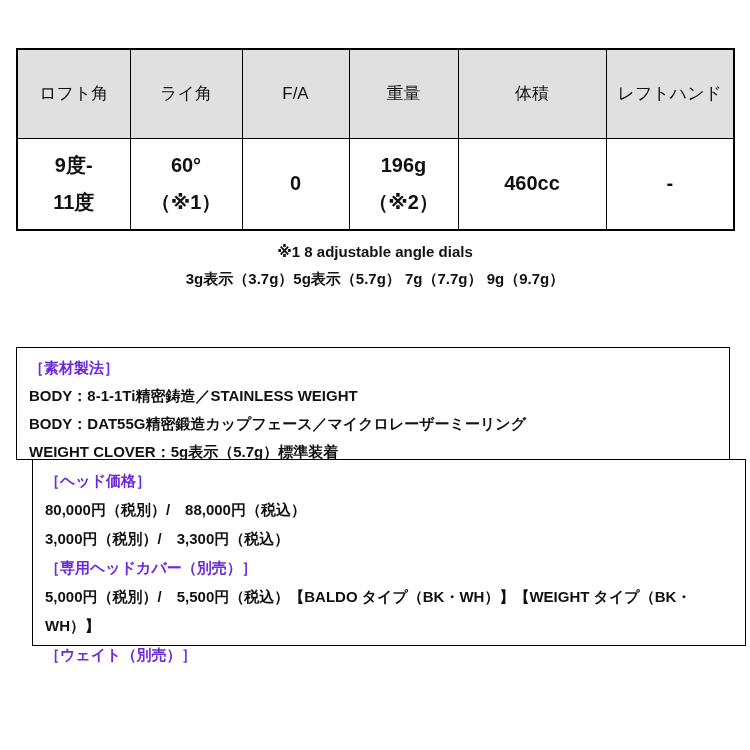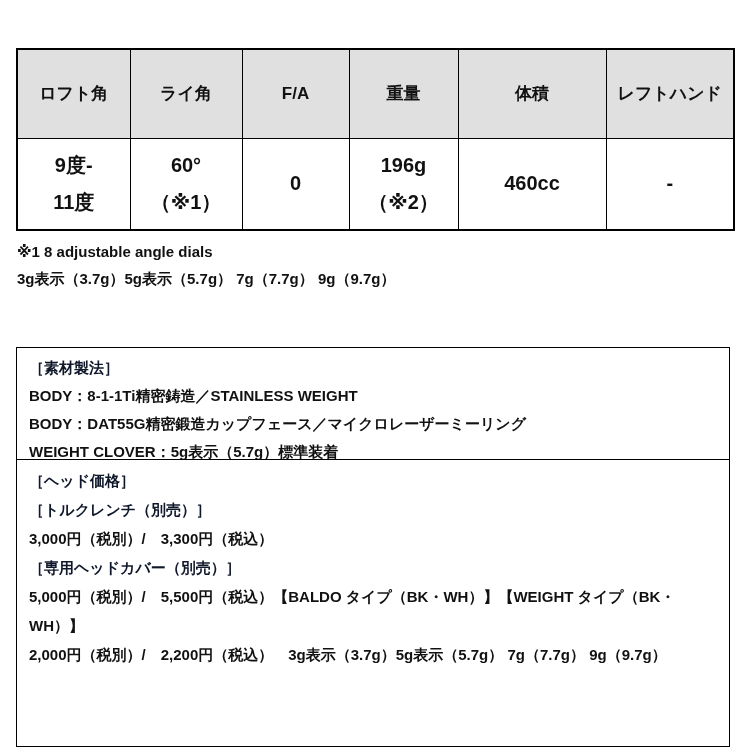--- a/index.html
+++ b/index.html
@@ -19,41 +19,41 @@
     width: 717px;
     border-collapse: collapse; table-layout: fixed;
     border: 2px solid #000;
   }
   .spec-table th, .spec-table td {
     border: 1px solid #000;
     text-align: center; vertical-align: middle;
     padding: 0;
     overflow: hidden;
   }
-  .spec-table th { background: #e0e0e0; height: 89px; font-size: 17px; font-weight: 700; }
+  .spec-table th { background: #e0e0e0; height: 89px; font-size: 17px; font-weight: 400; }
   .spec-table td { height: 92px; font-size: 20px; }
   .spec-table td .l { display: block; line-height: 37px; }
 
   
-  .notes { position: absolute; left: 17px; top: 239px; width: 716px; }
+  .notes { position: absolute; left: 17px; top: 239px; width: 716px; text-align: center; }
   .notes p { margin: 0; font-size: 15px; line-height: 26.5px; white-space: nowrap; }
 
   
   .box {
     position: absolute; left: 16px; width: 714px;
     border: 1px solid #000;
     background: #fff;
     padding: 6px 12px 0 12px;
     font-size: 15px;
   }
   .box p { margin: 0; line-height: 28px; }
   .material-box { top: 347px; height: 113px; }
-  .price-box { top: 459px; height: 288px; }
+  .price-box { top: 459px; height: 187px; margin-left: 16px; }
   .price-box p { line-height: 29px; }
-  .green { color: #0f172a; }
+  .green { color: #6d28d9; }
 </style>
 </head>
 <body>
 
 <div class="page">
 
   <table class="spec-table">
     <colgroup>
       <col style="width:113px">
         <col style="width:112px">
@@ -109,20 +109,20 @@
 
   <div class="box material-box">
     <p class="green">［素材製法］</p>
     <p>BODY：8-1-1Ti精密鋳造／STAINLESS WEIGHT</p>
     <p>BODY：DAT55G精密鍛造カップフェース／マイクロレーザーミーリング</p>
     <p>WEIGHT CLOVER：5g表示（5.7g）標準装着</p>
   </div>
 
   <div class="box price-box">
     <p class="green">［ヘッド価格］</p>
-    <p class="green">［トルクレンチ（別売）］</p>
+    <p>80,000円（税別）/　88,000円（税込）</p>
     <p>3,000円（税別）/　3,300円（税込）</p>
     <p class="green">［専用ヘッドカバー（別売）］</p>
     <p>5,000円（税別）/　5,500円（税込）【BALDO タイプ（BK・WH）】【WEIGHT タイプ（BK・WH）】</p>
-    <p>2,000円（税別）/　2,200円（税込）　3g表示（3.7g）5g表示（5.7g） 7g（7.7g） 9g（9.7g）</p>
+    <p class="green">［ウェイト（別売）］</p>
   </div>
 
 </div>
 
 </body></html>

